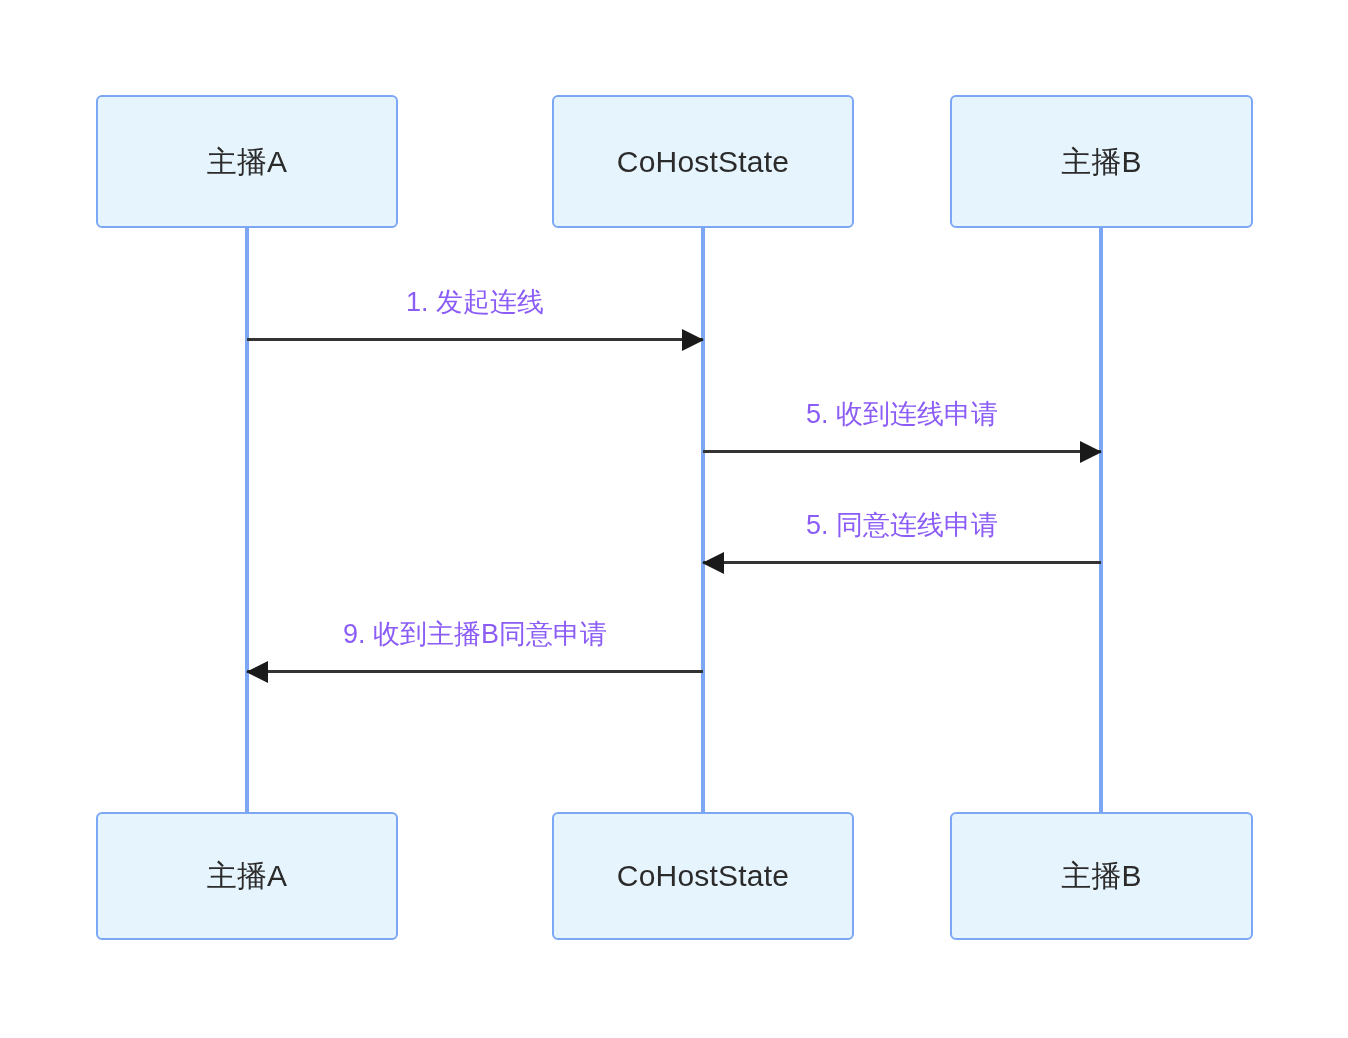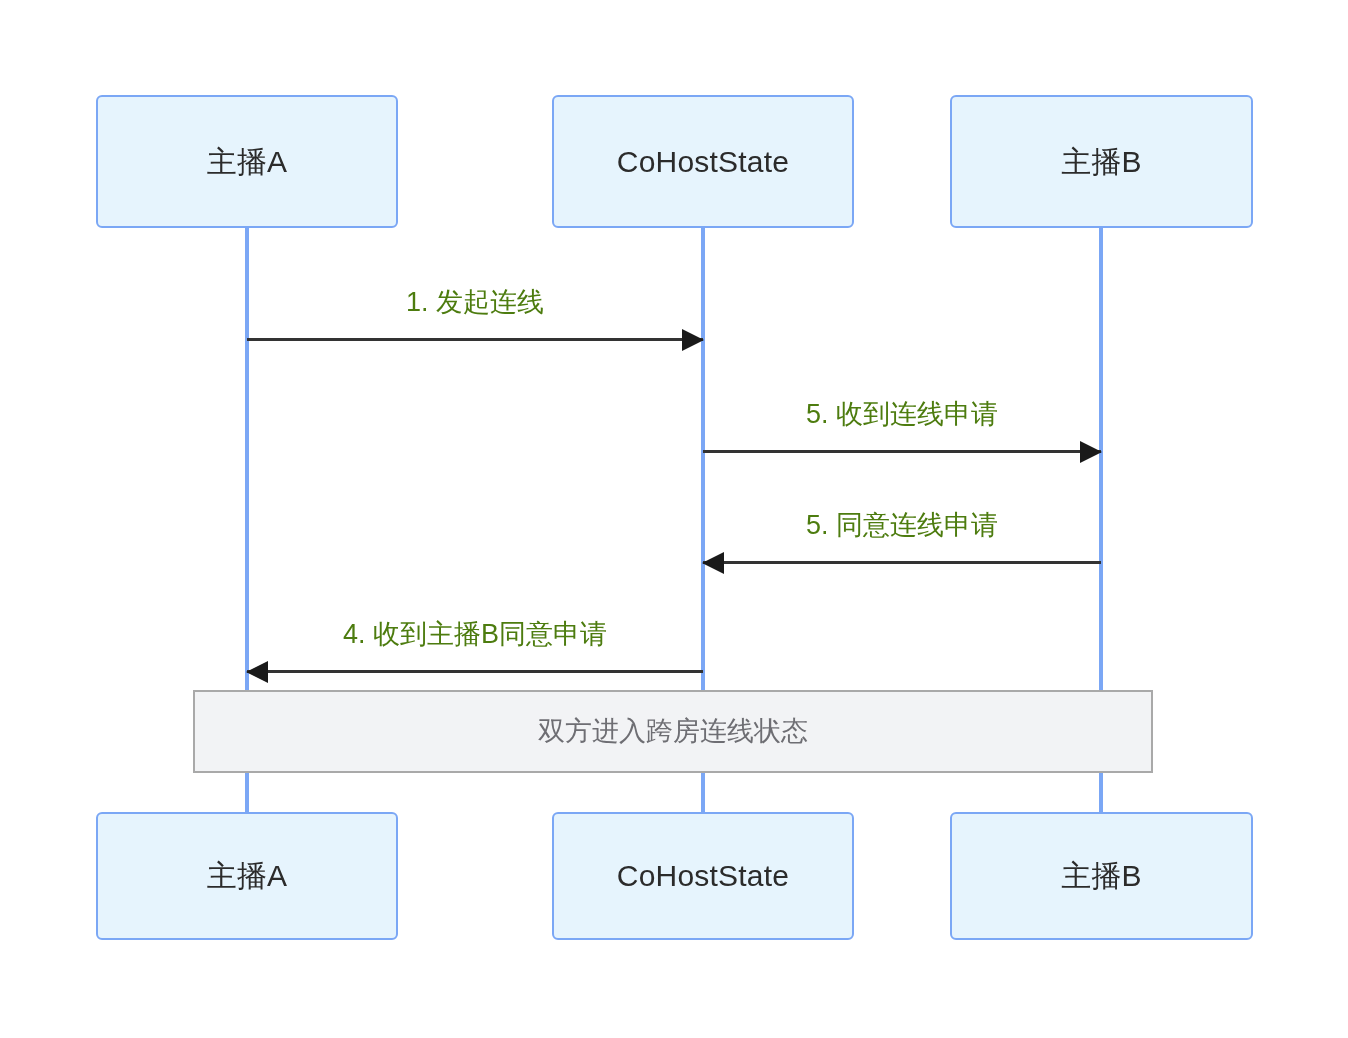--- a/index.html
+++ b/index.html
@@ -74,21 +74,21 @@
   .msg-head.left {
     left: -1px;
     border-right: 22px solid #1a1a1a;
   }
   .msg-label {
     position: absolute;
     bottom: 24px;
     width: 100%;
     text-align: center;
     font-size: 27px;
-    color: #4d7c0f;
+    color: #8b5cf6;
     white-space: nowrap;
     line-height: 1;
   }
 
   
   .note {
     position: absolute;
     box-sizing: border-box;
     background: #f2f3f5;
     border: 2px solid #a9a9a9;
@@ -136,28 +136,25 @@
     <div class="msg-head right"></div>
   </div>
 
   <div class="message" style="left:703px; top:563px; width:398px;">
     <div class="msg-label">5. 同意连线申请</div>
     <div class="msg-line"></div>
     <div class="msg-head left"></div>
   </div>
 
   <div class="message" style="left:247px; top:672px; width:456px;">
-    <div class="msg-label">4. 收到主播B同意申请</div>
+    <div class="msg-label">9. 收到主播B同意申请</div>
     <div class="msg-line"></div>
     <div class="msg-head left"></div>
   </div>
 
-  <div class="note" style="left:193px; top:690px; width:960px; height:83px;">
-    <span class="ntext">双方进入跨房连线状态</span>
-  </div>
 
   <div class="participant" style="left:96px; top:812px; width:302px; height:128px;">
     <span class="plabel">主播A</span>
   </div>
 
   <div class="participant" style="left:552px; top:812px; width:302px; height:128px;">
     <span class="plabel">CoHostState</span>
   </div>
 
   <div class="participant" style="left:950px; top:812px; width:303px; height:128px;">

